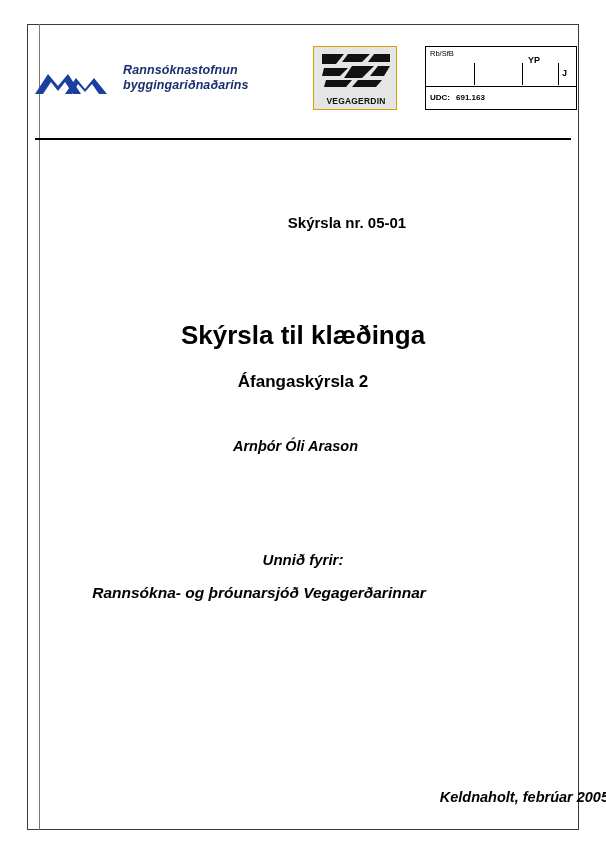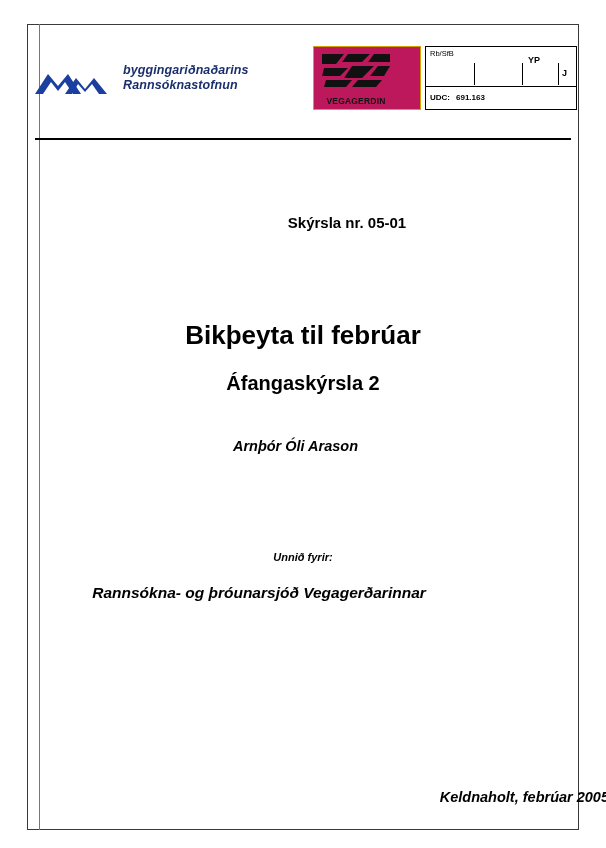--- a/index.html
+++ b/index.html
@@ -76,23 +76,23 @@
     font-style: italic;
     line-height: 15px;
     color: #1b2f6e;
     letter-spacing: 0.1px;
   }
 
   .vega-logo {
     position: absolute;
     left: 278px;
     top: 4px;
-    width: 108px;
+    width: 84px;
     height: 64px;
-    background: #be185d;
+    background: #e5e5e5;
     border: 1px solid #d89f00;
     box-sizing: border-box;
   }
   .vega-logo .vega-mark {
     position: absolute;
     left: 4px;
     top: 3px;
     width: 76px;
     height: 40px;
   }
@@ -201,21 +201,21 @@
     font-size: 26px;
     font-weight: bold;
   }
 
   .subtitle {
     position: absolute;
     left: 0;
     top: 372px;
     width: 606px;
     text-align: center;
-    font-size: 20px;
+    font-size: 17px;
     font-weight: bold;
   }
 
   .author {
     position: absolute;
     left: 0;
     top: 438px;
     width: 591px;
     text-align: center;
     font-size: 14.5px;
@@ -232,21 +232,21 @@
     font-weight: bold;
     font-style: italic;
   }
 
   .prepared-label {
     position: absolute;
     left: 0;
     top: 551px;
     width: 606px;
     text-align: center;
-    font-size: 11px;
+    font-size: 15px;
     font-weight: bold;
     font-style: italic;
   }
   .prepared-for {
     position: absolute;
     left: 0;
     top: 584px;
     width: 518px;
     text-align: center;
     font-size: 15.5px;
@@ -277,22 +277,22 @@
   <div class="header">
 
     <div class="rb-logo">
       <div class="rb-logo-mark">
         <svg width="78" height="30" viewBox="0 0 78 30" xmlns="http://www.w3.org/2000/svg">
           <polygon points="0,26 13,6 23,18 33,6 46,26 38,26 30,14 23,23 16,14 8,26" fill="#1b3fa0"></polygon>
           <polygon points="30,26 41,10 50,21 59,10 72,26 64,26 57,16 50,24 43,16 37,26" fill="#1b3fa0"></polygon>
         </svg>
       </div>
       <div class="rb-logo-text">
+        <div>Rannsóknastofnun</div>
         <div>byggingariðnaðarins</div>
-        <div>Rannsóknastofnun</div>
       </div>
     </div>
 
     <div class="vega-logo">
       <div class="vega-mark">
         <svg width="76" height="40" viewBox="0 0 76 40" xmlns="http://www.w3.org/2000/svg">
           <path d="M4 4 L26 4 L18 14 L4 14 Z" fill="#111111"></path>
           <path d="M30 4 L52 4 L44 12 L24 12 Z" fill="#111111"></path>
           <path d="M56 4 L72 4 L72 12 L50 12 Z" fill="#111111"></path>
           <path d="M6 18 L30 18 L22 26 L4 26 Z" fill="#111111"></path>
@@ -317,21 +317,21 @@
       <div class="udc-bottom">
         <span>UDC:</span><span class="udc-num">691.163</span>
       </div>
     </div>
   </div>
 
   <div class="header-rule"></div>
 
   <div class="report-number">Skýrsla nr. 05-01</div>
 
-  <div class="main-title">Bikþeyta til febrúar</div>
+  <div class="main-title">Skýrsla til klæðinga</div>
 
   <div class="subtitle">Áfangaskýrsla 2</div>
 
   <div class="author">Arnþór Óli Arason</div>
 
   <div class="prepared-label">Unnið fyrir:</div>
   <div class="prepared-for">Rannsókna- og þróunarsjóð Vegagerðarinnar</div>
 
   <div class="place-date">Keldnaholt, febrúar 2005</div>
 

